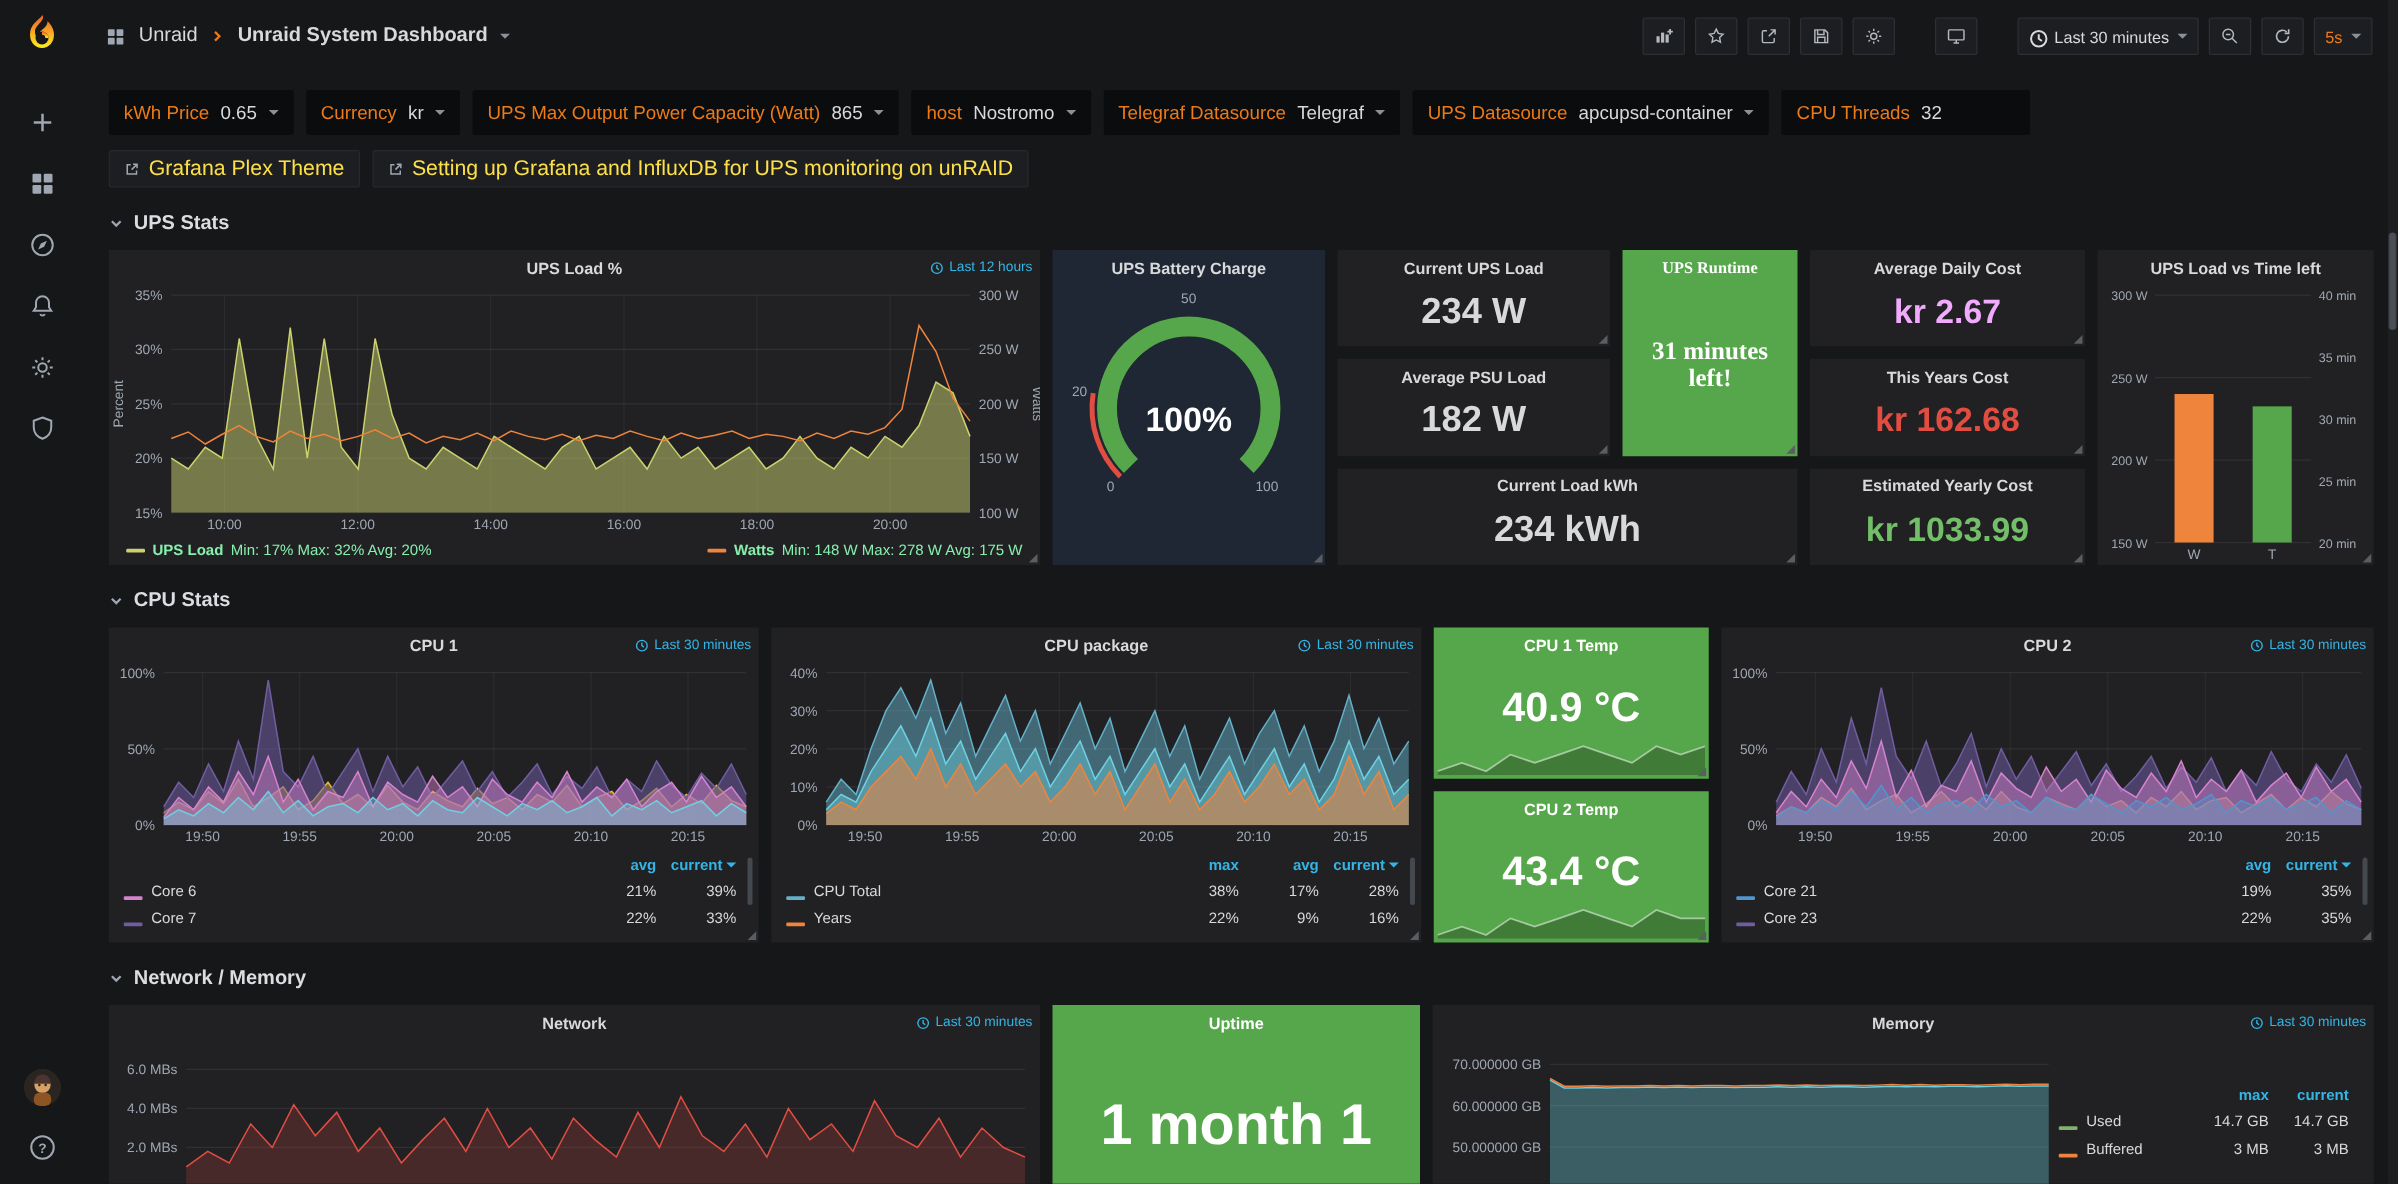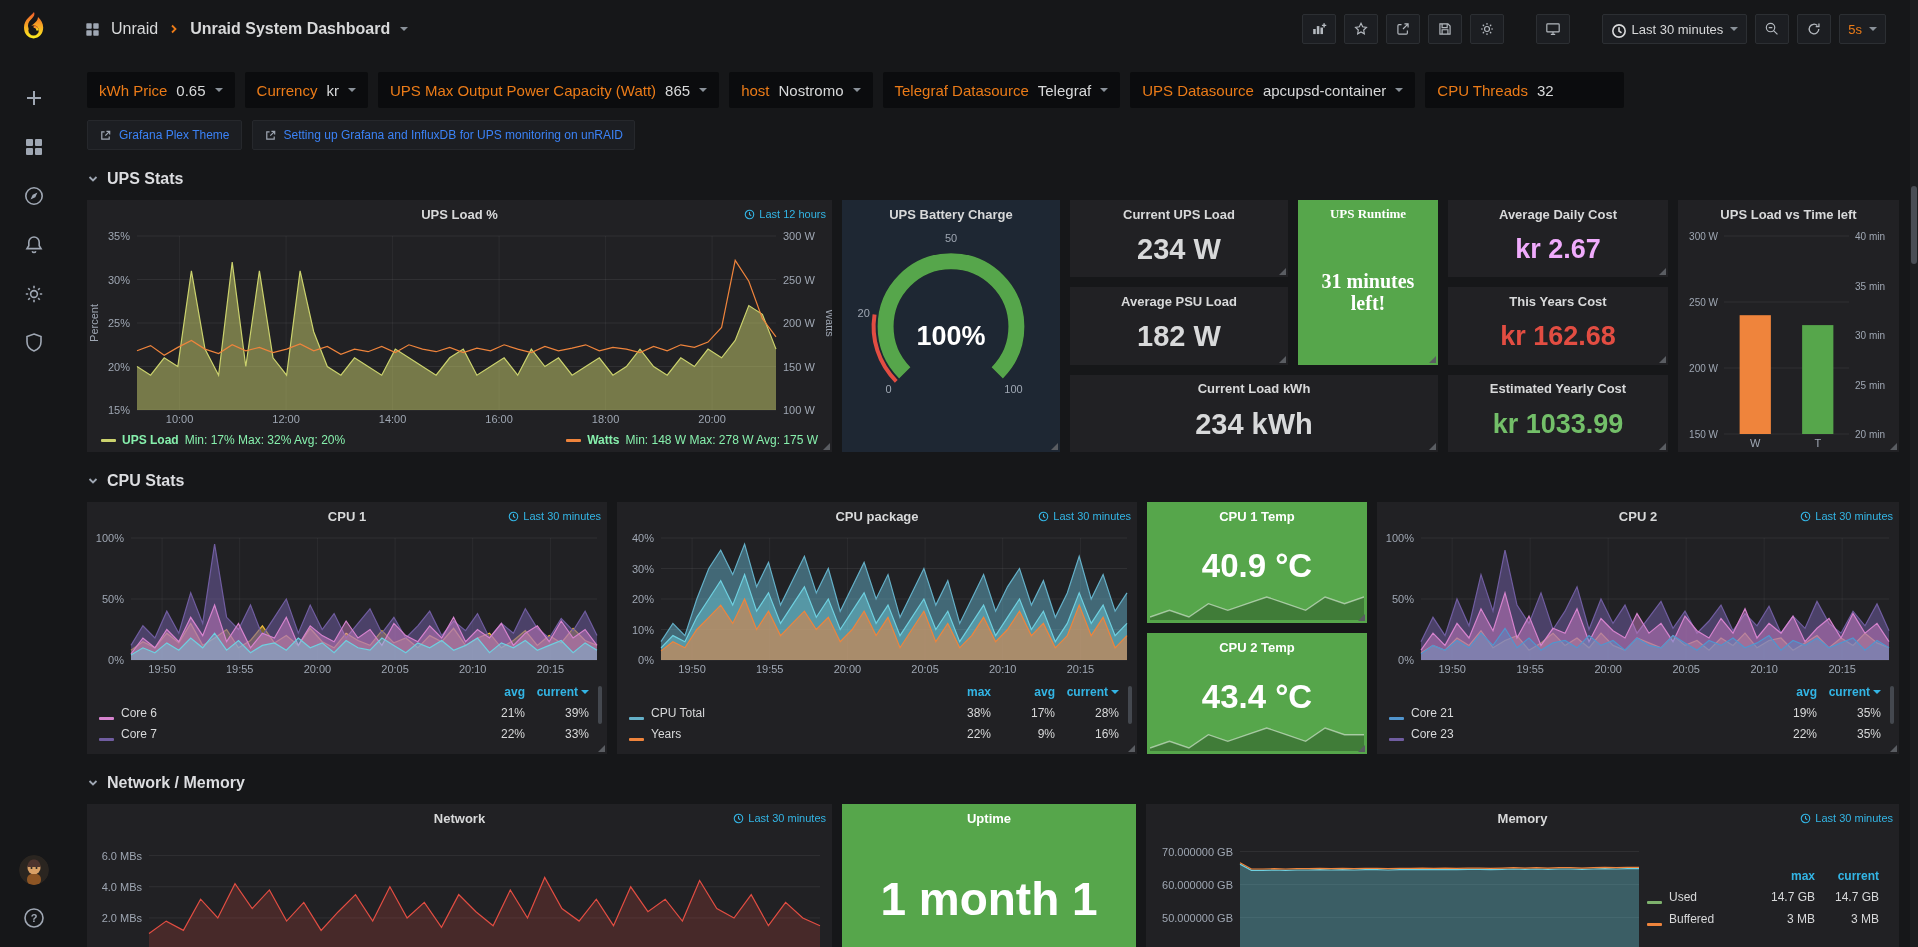--- a/index.html
+++ b/index.html
@@ -11,21 +11,21 @@
 
 .sidebar{position:fixed;left:0;top:0;width:68px;height:100%;display:flex;flex-direction:column;align-items:center;padding:9px 0 18px;z-index:6}
 .logo{width:40px;height:40px;cursor:pointer}
 .side-icons{display:flex;flex-direction:column;gap:27px;align-items:center;margin-top:38px}
 .sicon{width:22px;height:22px;color:#9fa7b3;cursor:pointer}
 .sicon svg{width:22px;height:22px}
 .side-bottom{margin-top:auto;display:flex;flex-direction:column;gap:22px;align-items:center;color:#9fa7b3}
 .avatar{width:30px;height:30px;border-radius:50%;overflow:hidden;cursor:pointer}
 
 
-.navbar{position:fixed;left:68px;right:16px;top:0;height:58px;display:flex;align-items:center;padding:12px 16px;background:#161719;z-index:5}
+.navbar{position:fixed;left:68px;right:4px;top:0;height:58px;display:flex;align-items:center;padding:12px 16px;background:#161719;z-index:5}
 .crumb{display:flex;align-items:center;gap:10px;font-size:16px;color:#d8d9da}
 .crumb .gicon{width:17px;height:17px;color:#9fa7b3;cursor:pointer}
 .crumb-app{cursor:pointer}
 .crumb-sep{width:12px;height:12px;color:#eb7b18}
 .crumb-title{cursor:pointer;font-weight:bold}
 .caret{width:0;height:0;border-left:4px solid transparent;border-right:4px solid transparent;border-top:4px solid #8a9199;display:inline-block}
 .caret.blue{border-top-color:#33b5e5;margin-left:3px}
 .nav-actions{margin-left:auto;display:flex;align-items:center;gap:8px}
 .nbtn{height:30px;min-width:30px;display:flex;align-items:center;justify-content:center;gap:7px;background:#1c1e22;border:1px solid #2c2f33;border-radius:2px;color:#b4b9bf;padding:0 8px}
 .nbtn svg{width:16px;height:16px}
@@ -36,21 +36,21 @@
 
 
 .content{margin-left:68px;padding:72px 19px 0}
 .row{display:flex;gap:10px}
 .vars-row{display:flex;gap:10px;align-items:center;height:36px}
 .var-pill{display:flex;align-items:center;gap:9px;height:36px;background:#0b0c0e;border-radius:2px;padding:0 12px;cursor:pointer;white-space:nowrap}
 .var-label{color:#eb7b18;font-size:15px}
 .var-value{color:#d8d9da;font-size:15px}
 .var-pill.inputy{padding-right:70px}
 .links-row{display:flex;gap:10px;margin-top:12px;height:30px}
-.link-pill{display:flex;align-items:center;gap:7px;background:#1c1e22;border:1px solid #26282c;border-radius:2px;padding:0 11px;color:#3b82f6;font-size:12px;cursor:pointer;white-space:nowrap}
+.link-pill{display:flex;align-items:center;gap:7px;background:#1c1e22;border:1px solid #26282c;border-radius:2px;padding:0 11px;color:#fde047;font-size:17px;cursor:pointer;white-space:nowrap}
 .link-pill svg{width:13px;height:13px;color:#9fa7b3}
 .section-head{display:flex;align-items:center;gap:8px;margin:20px 0 12px;font-size:16px;font-weight:bold;color:#dcdde0;cursor:pointer}
 .section-head svg{width:12px;height:12px;color:#9fa7b3}
 
 
 .panel{position:relative;background:#212124;display:flex;flex-direction:column;min-width:0;overflow:hidden}
 .panel::after{content:"";position:absolute;right:2px;bottom:2px;width:0;height:0;border-left:7px solid transparent;border-bottom:7px solid #5a5d62}
 .panel-head{position:relative;flex:0 0 28px;display:flex;align-items:center;justify-content:center}
 .panel-title{font-size:13px;font-weight:bold;color:#d8d9da;cursor:pointer;white-space:nowrap}
 .time-label{position:absolute;right:6px;top:8px;color:#33b5e5;font-size:11px;display:flex;gap:4px;align-items:center;cursor:pointer}

